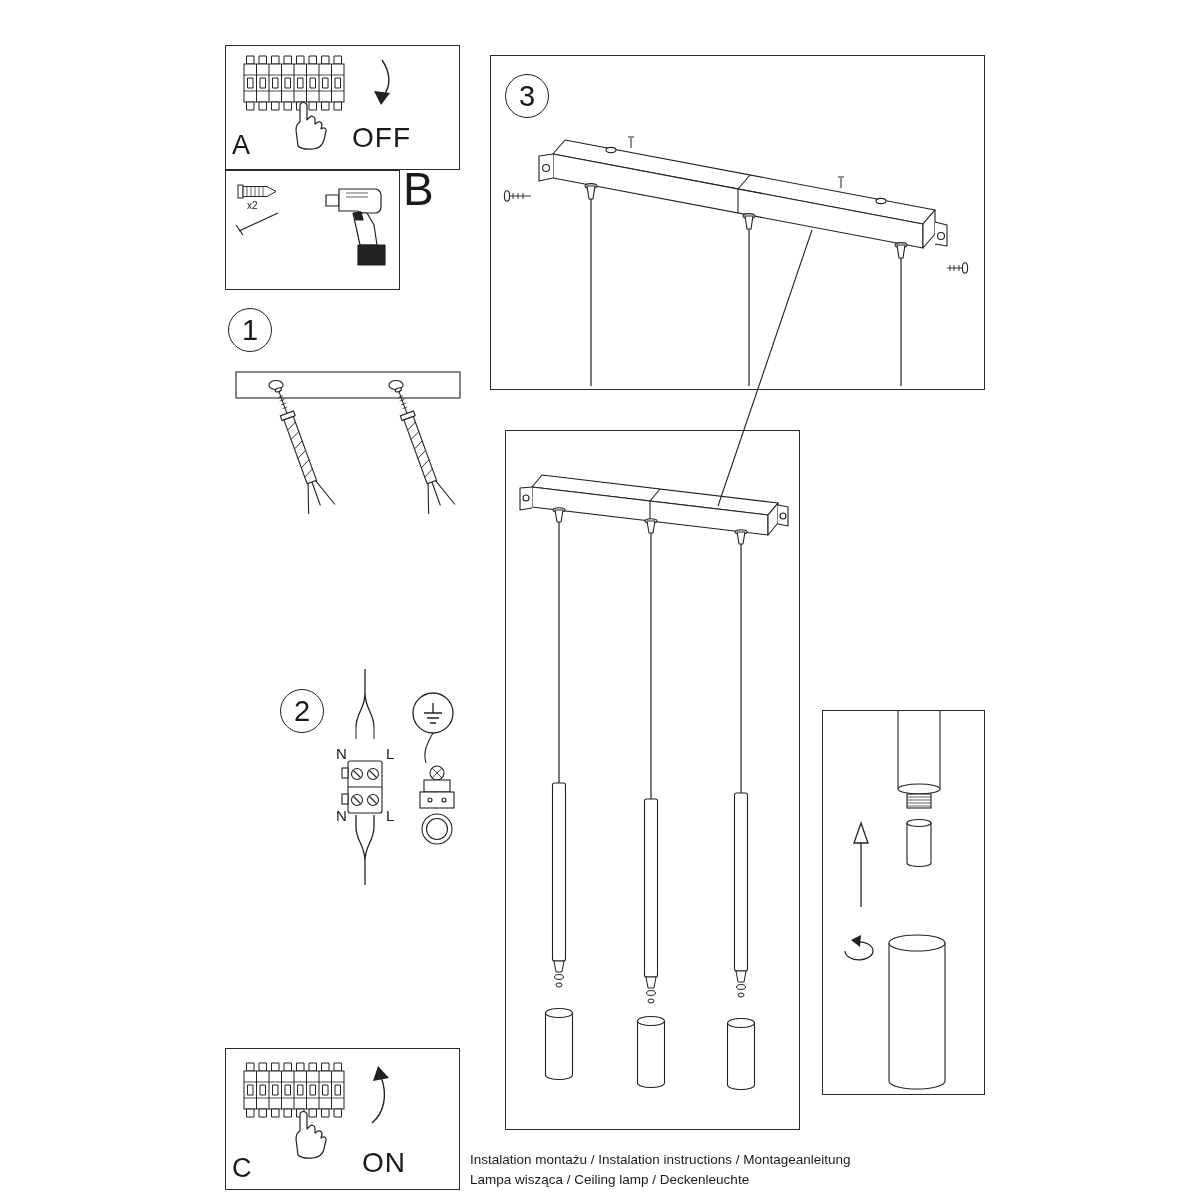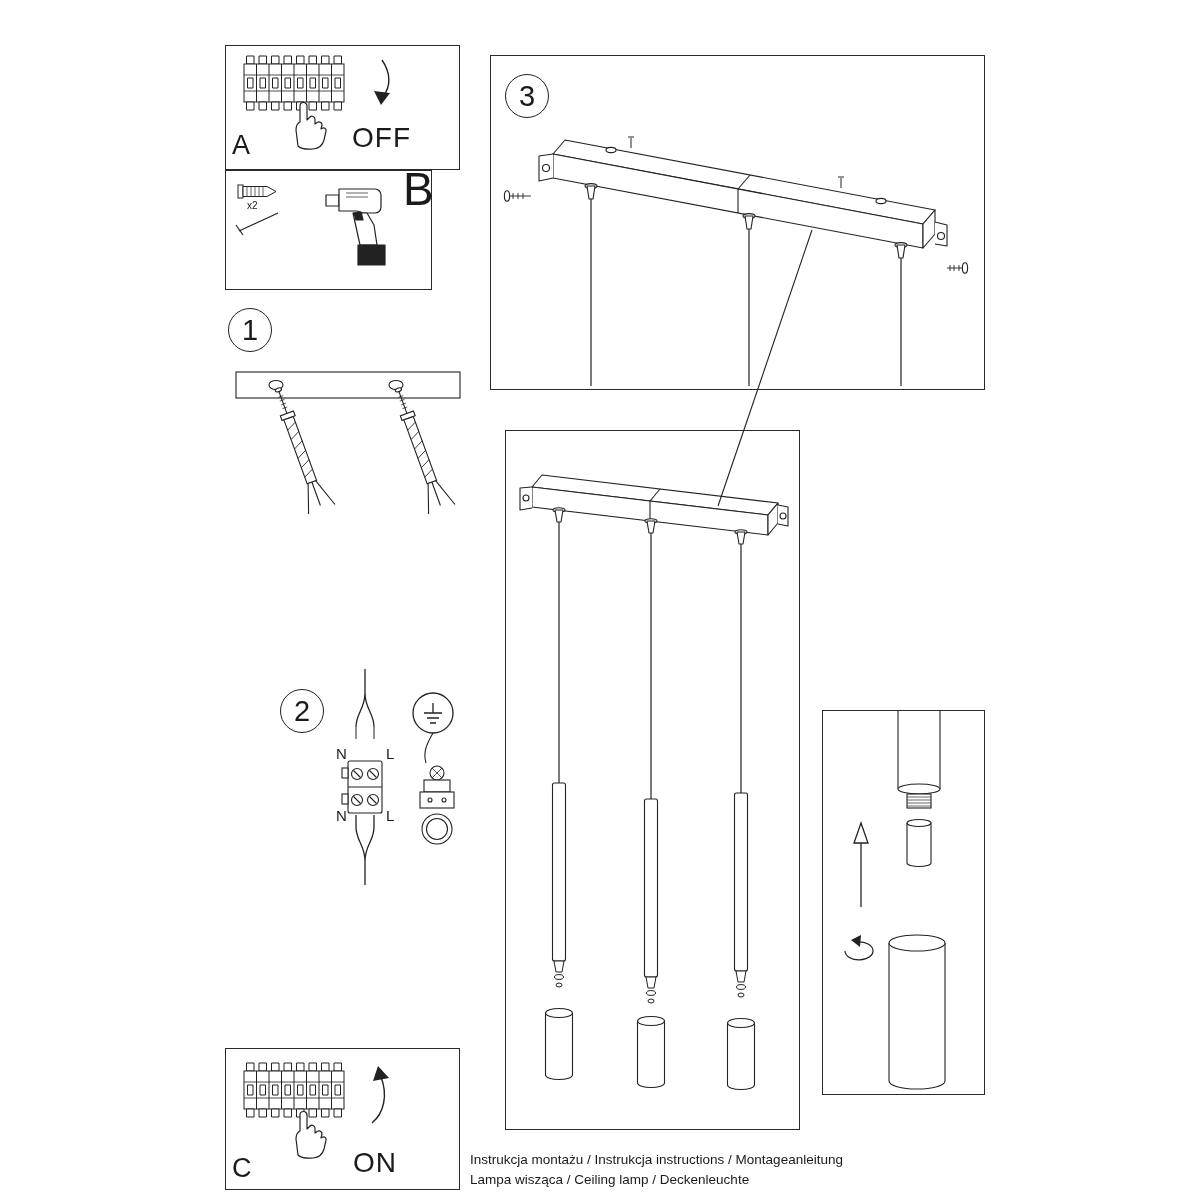--- a/index.html
+++ b/index.html
@@ -52,21 +52,21 @@
       <use href="#hand" transform="translate(66,52)"></use>
       <g stroke="#222" fill="none" stroke-width="1.4">
         <path d="M156,14 C165,27 165,41 157,50"></path>
         <polygon points="155,59 148,45 164,47" fill="#222" stroke="none"></polygon>
       </g>
     </svg>
     <span class="big-letter" style="left:6px;top:84px">A</span>
     <span class="state" style="left:126px;top:76px">OFF</span>
   </div>
 
-  <div class="box" style="left:225px;top:170px;width:207px;height:120px">
+  <div class="box" style="left:225px;top:170px;width:175px;height:120px">
     <svg width="173" height="118" viewBox="0 0 173 118">
       <g fill="#fff" stroke="#222" stroke-width="1">
         <rect x="12" y="14" width="5" height="13"></rect>
         <path d="M17,15.5 h24 l9,5 -9,5 h-24 z"></path>
         <path d="M21,16V25M25,16V25M29,16V25M33,16V25M37,16V25" stroke-width="0.7"></path>
       </g>
       <g stroke="#222" stroke-width="1.2">
         <line x1="13" y1="60" x2="52" y2="42"></line>
         <line x1="10" y1="54" x2="17" y2="64"></line>
       </g>
@@ -266,25 +266,25 @@
   <div class="box" style="left:225px;top:1048px;width:235px;height:142px">
     <svg width="233" height="140" viewBox="0 0 233 140">
       <use href="#breaker" transform="translate(18,14)"></use>
       <use href="#hand" transform="translate(66,58)"></use>
       <g stroke="#222" fill="none" stroke-width="1.4">
         <path d="M146,74 C158,64 162,46 155,28"></path>
         <polygon points="152,17 147,32 163,29" fill="#222" stroke="none"></polygon>
       </g>
     </svg>
     <span class="big-letter" style="left:6px;top:104px">C</span>
-    <span class="state" style="left:127px;top:98px">ON</span>
+    <span class="state" style="left:136px;top:98px">ON</span>
   </div>
 
   <div class="footer">
-    <div>Instrukcja montażu / Instrukcja instructions / Montageanleitung</div>
+    <div>Instalation montażu / Instalation instructions / Montageanleitung</div>
     <div>Lampa wisząca / Ceiling lamp / Deckenleuchte</div>
   </div>
 
   <svg class="abs" style="left:0;top:0;pointer-events:none" width="1200" height="1200" viewBox="0 0 1200 1200">
     <line x1="812" y1="230" x2="718" y2="506" stroke="#222" stroke-width="1.1"></line>
   </svg>
 
 </div>
 
 </body></html>

